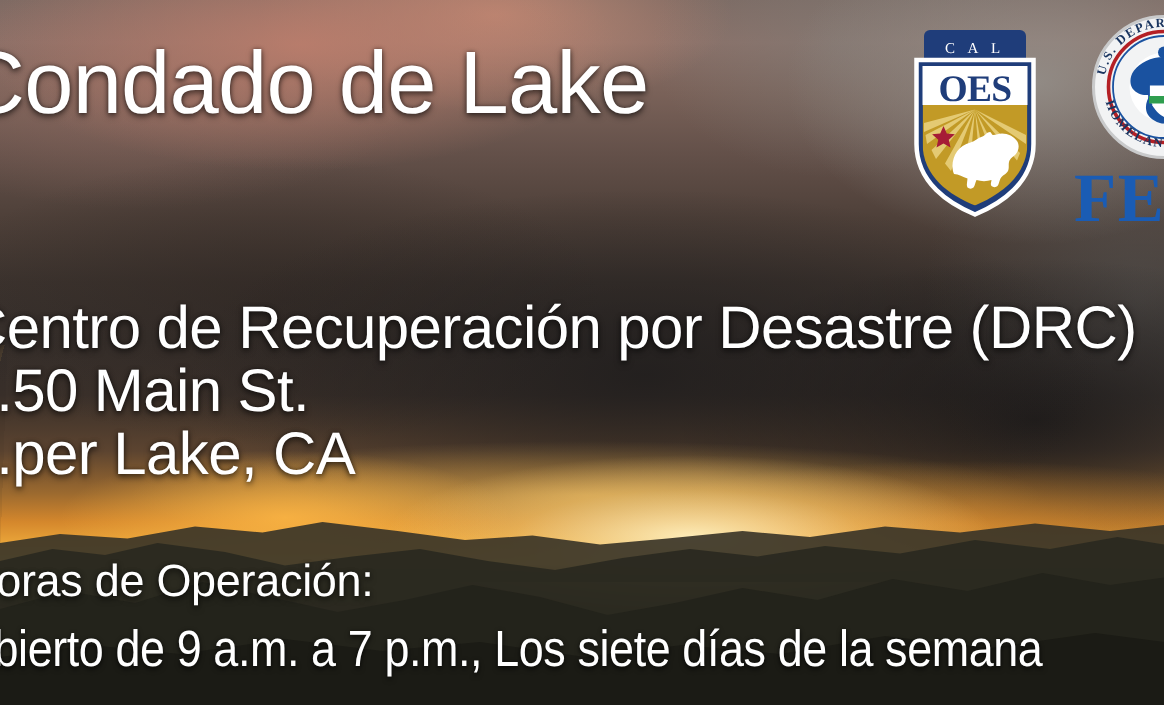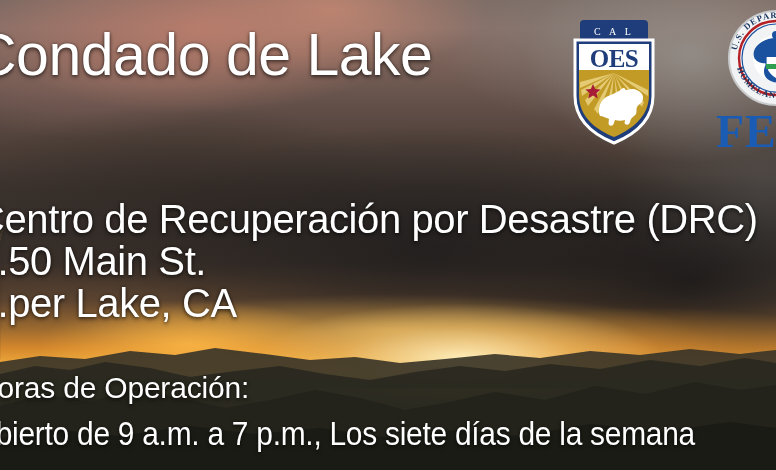--- a/index.html
+++ b/index.html
@@ -148,21 +148,21 @@
     line-height:1;
     font-weight:400;
     transform:scaleX(.88);
     transform-origin:left center;
     letter-spacing:-.3px;
   }
 
   
   #logo-caloes {
     position:absolute;
-    left:570px;
+    left:606px;
     top:18px;
     width:88px;
     height:128px;
   }
   #logo-fema {
     position:absolute;
     left:716px;
     top:8px;
     width:120px;
     height:148px;

